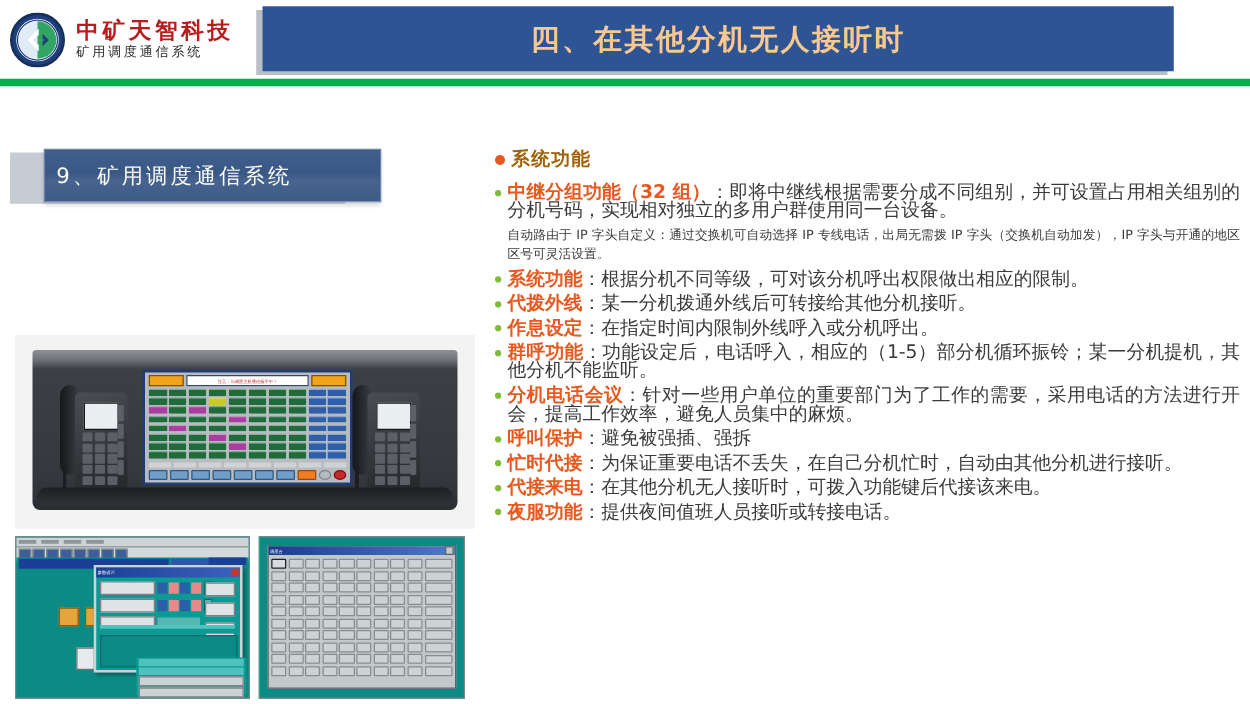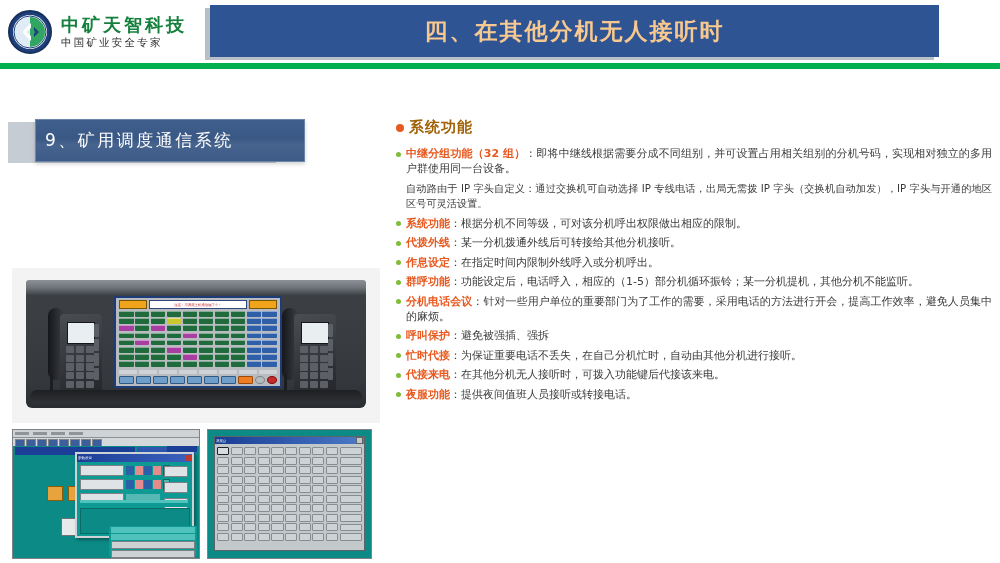--- a/index.html
+++ b/index.html
@@ -16,21 +16,21 @@
     position:absolute;left:0;top:0;width:1000px;height:62px;
     background:#ffffff;
   }
   #logo-block{
     position:absolute;left:8px;top:4px;width:190px;height:56px;
     display:flex;align-items:center;gap:9px;
   }
   #logo-mark{width:44px;height:44px;flex:0 0 44px;position:relative;}
   #logo-text{display:flex;flex-direction:column;justify-content:center;gap:3px;}
   #logo-title{
-    font-size:18px;font-weight:bold;color:#15803d;letter-spacing:3px;
+    font-size:18px;font-weight:bold;color:#b91c1c;letter-spacing:3px;
     line-height:1;font-family:"DejaVu Sans","Liberation Sans",sans-serif;
   }
   #logo-sub{
     font-size:10.5px;color:#2a2a2a;letter-spacing:2.2px;line-height:1;
     font-family:"DejaVu Sans","Liberation Sans",sans-serif;
   }
 
   #title-bar-shadow{
     position:absolute;left:205px;top:8px;width:729px;height:52px;
     background:#b9bfc6;
@@ -210,21 +210,21 @@
     font-size:15px;color:#a16207;font-weight:bold;letter-spacing:1px;
     font-family:"DejaVu Sans","Liberation Sans",sans-serif;
   }
   .bullet{
     display:flex;gap:5px;margin-bottom:4.5px;align-items:flex-start;
   }
   .bdot{
     width:5px;height:5px;border-radius:50%;background:#82bb3a;flex:0 0 5px;margin-top:5.5px;
   }
   .btext{
-    font-size:11px;line-height:15px;color:#3b3b3b;
+    font-size:15px;line-height:15px;color:#3b3b3b;
     font-family:"DejaVu Sans","Liberation Sans",sans-serif;
     text-align:justify;flex:1;
   }
   .btext .kw{color:#e8591f;font-weight:bold;}
   .para{
     margin:0 0 5px 10px;font-size:10.2px;line-height:15px;color:#3b3b3b;
     font-family:"DejaVu Sans","Liberation Sans",sans-serif;text-align:justify;
   }
 </style>
 </head>
@@ -240,21 +240,21 @@
         <circle cx="22" cy="22" r="16" fill="none" stroke="#1f3f7a" stroke-width="1"></circle>
         <path d="M22 7 A15 15 0 0 1 22 37 Z" fill="#1f9d55" opacity="0.92"></path>
         <path d="M22 7 A15 15 0 0 0 22 37 Z" fill="#2b7bbf" opacity="0.15"></path>
         <path d="M14 22 L23 13 L23 18 L18 22 L23 26 L23 31 Z" fill="#ffffff"></path>
         <path d="M26 17 L31 22 L26 27 L26 23 L28 22 L26 21 Z" fill="#1f3f7a"></path>
         <circle cx="22" cy="22" r="21" fill="none" stroke="#16305c" stroke-width="2"></circle>
       </svg>
     </div>
     <div id="logo-text">
       <div id="logo-title">中矿天智科技</div>
-      <div id="logo-sub">中国矿业安全专家</div>
+      <div id="logo-sub">矿用调度通信系统</div>
     </div>
   </div>
 
   <div id="title-bar-shadow"></div>
   <div id="title-bar">
     <span id="title-text">四、在其他分机无人接听时</span>
   </div>
 </div>
 <div id="green-rule"></div>
 

